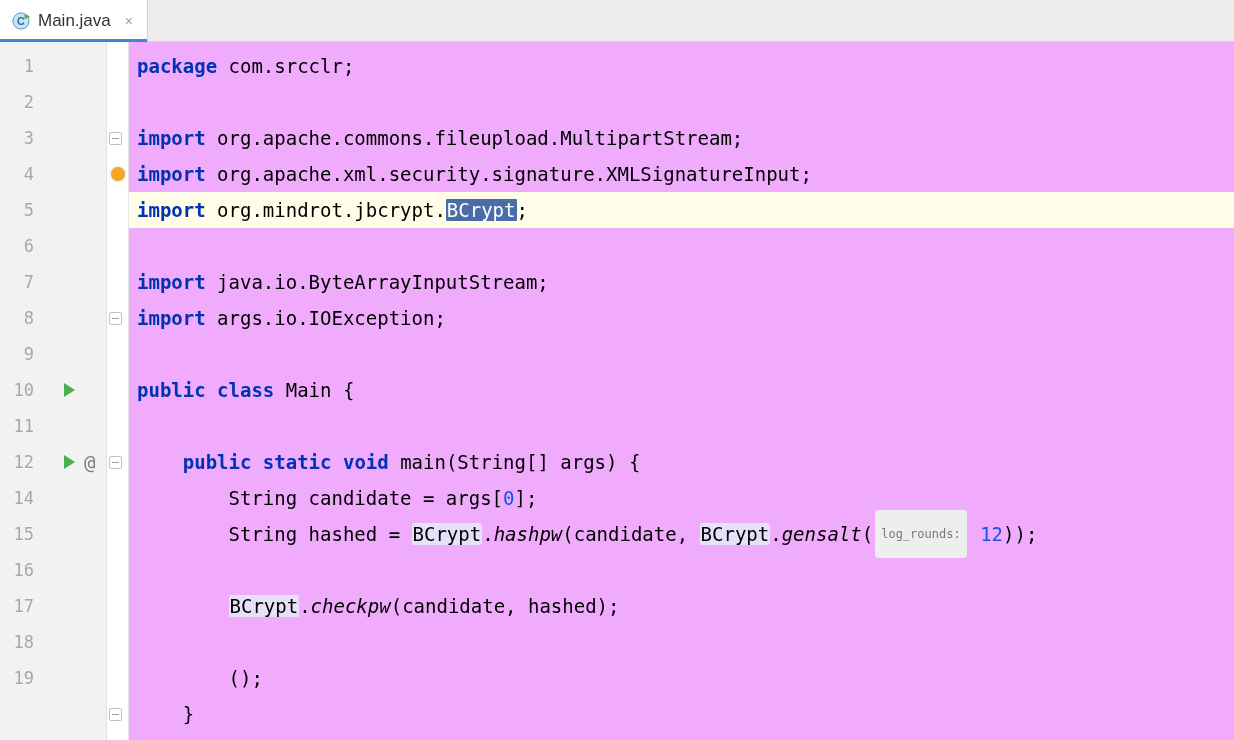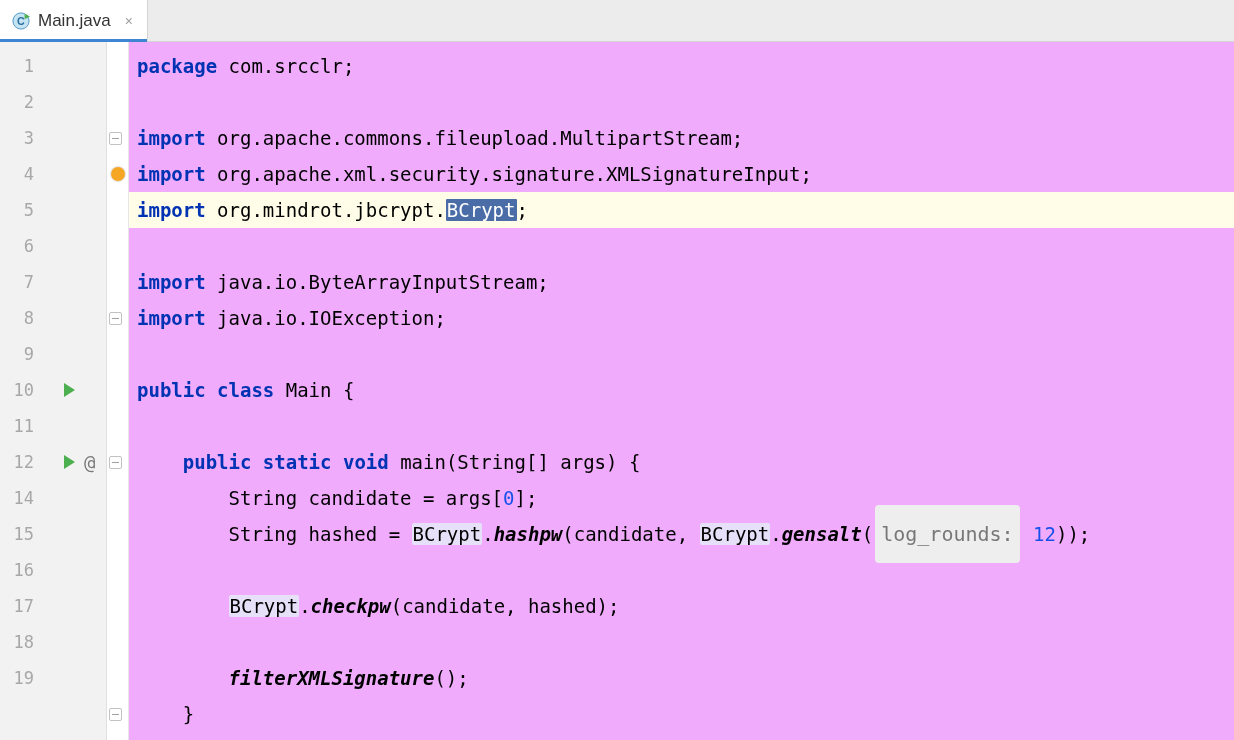--- a/index.html
+++ b/index.html
@@ -148,27 +148,27 @@
   .code-row.hl::after{
     content:"";
     position:absolute;
     left:-22px; top:0; bottom:0;
     width:22px;
     background:#fffde7;
   }
   .kw { color: #0033b3; font-weight: bold; }
   .pkg { color: #000000; }
   .num { color: #1750eb; }
-  .call-i { font-style: italic; color: #000; font-weight: bold; }
+  .call-i { font-style: italic; color: #000; }
   .usage { background: #e6e0f8; border-radius: 2px; padding: 0 1px; }
   .sel { background: #4a6da7; color: #ffffff; border-radius:1px; padding:0 1px;}
   .hint {
     background: #eeeeee;
     border-radius: 4px;
-    font-size: 20px;
+    font-size: 12px;
     color: #787878;
     padding: 17px 6px;
     font-family: "Menlo", monospace;
     margin: 0 2px;
   }
 </style>
 </head>
 <body>
 
 <div class="tab-bar">
@@ -281,27 +281,27 @@
   </div>
 
   <div class="code-area">
     <div class="code-row"><span class="kw">package</span><span class="pkg"> com.srcclr;</span></div>
     <div class="code-row"></div>
     <div class="code-row"><span class="kw">import</span><span class="pkg"> org.apache.commons.fileupload.MultipartStream;</span></div>
     <div class="code-row"><span class="kw">import</span><span class="pkg"> org.apache.xml.security.signature.XMLSignatureInput;</span></div>
     <div class="code-row hl"><span class="kw">import</span><span class="pkg"> org.mindrot.jbcrypt.</span><span class="sel">BCrypt</span><span class="pkg">;</span></div>
     <div class="code-row"></div>
     <div class="code-row"><span class="kw">import</span><span class="pkg"> java.io.ByteArrayInputStream;</span></div>
-    <div class="code-row"><span class="kw">import</span><span class="pkg"> java.io.IOException;</span></div>
+    <div class="code-row"><span class="kw">import</span><span class="pkg"> args.io.IOException;</span></div>
     <div class="code-row"></div>
     <div class="code-row"><span class="kw">public</span><span> </span><span class="kw">class</span><span class="pkg"> Main {</span></div>
     <div class="code-row"></div>
     <div class="code-row"><span>    </span><span class="kw">public</span><span> </span><span class="kw">static</span><span> </span><span class="kw">void</span><span class="pkg"> main(String[] args) {</span></div>
     <div class="code-row"><span>        </span><span class="pkg">String candidate = args[</span><span class="num">0</span><span class="pkg">];</span></div>
     <div class="code-row"><span>        </span><span class="pkg">String hashed = </span><span class="usage">BCrypt</span><span>.</span><span class="call-i">hashpw</span><span>(candidate, </span><span class="usage">BCrypt</span><span>.</span><span class="call-i">gensalt</span><span>(</span><span class="hint">log_rounds:</span><span> </span><span class="num">12</span><span>));</span></div>
     <div class="code-row"></div>
     <div class="code-row"><span>        </span><span class="usage">BCrypt</span><span>.</span><span class="call-i">checkpw</span><span>(candidate, hashed);</span></div>
     <div class="code-row"></div>
-    <div class="code-row"><span>        </span><span class="call-i">filterXMLSignature</span><span>();</span></div>
+    <div class="code-row"><span>        </span><span>();</span></div>
     <div class="code-row"><span>    </span><span>}</span></div>
   </div>
 
 </div>
 
 </body></html>

